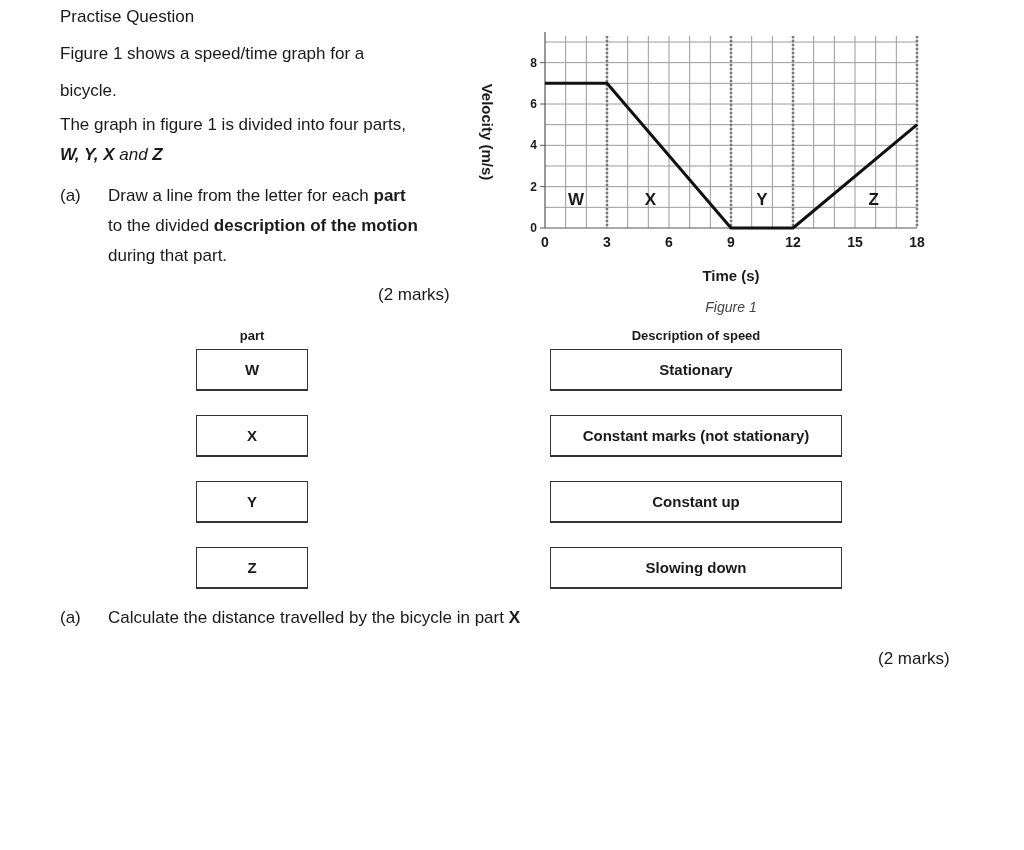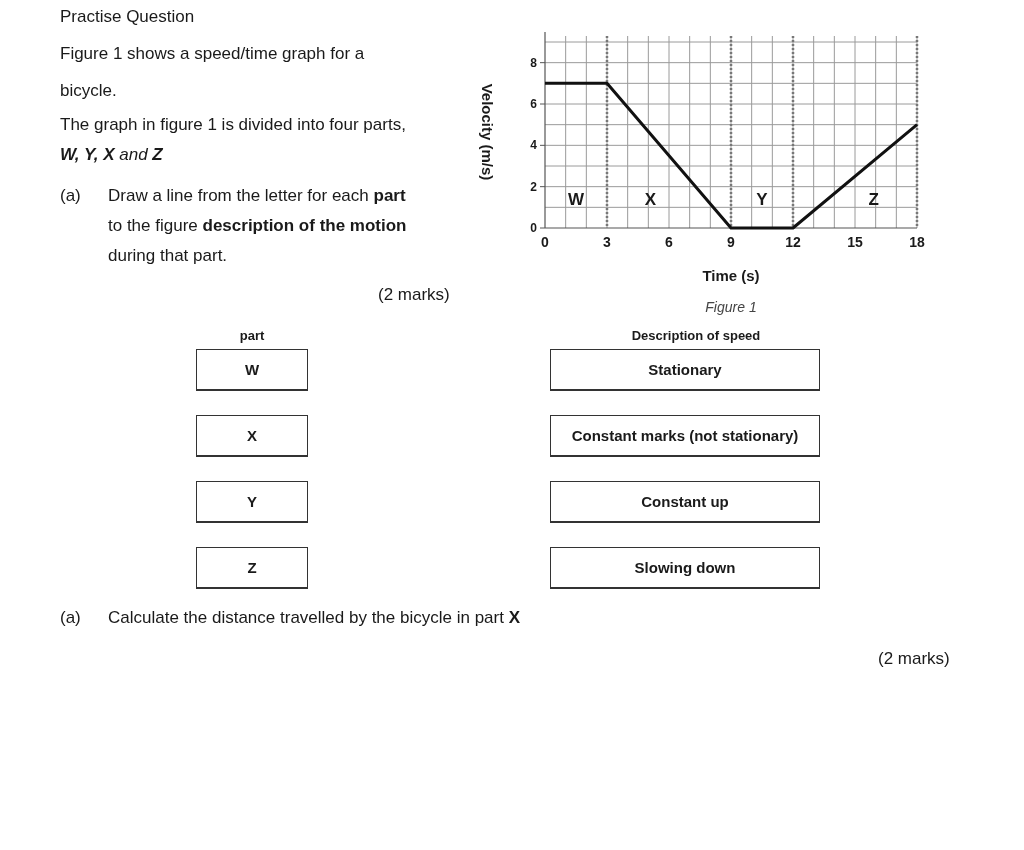--- a/index.html
+++ b/index.html
@@ -31,35 +31,35 @@
   #part-head { left: 196px; top: 328px; width: 112px; }
   #desc-head { left: 550px; top: 328px; width: 292px; }
 
   .box {
     position: absolute; border: 1.5px solid #333; background: #fff;
     border-bottom-width: 2px;
     display: flex; align-items: center; justify-content: center;
     font-size: 15px; font-weight: bold; box-sizing: border-box;
   }
   .pbox { left: 196px; width: 112px; height: 42px; }
-  .dbox { left: 550px; width: 270px; height: 42px; }
+  .dbox { left: 550px; width: 292px; height: 42px; }
   .r0 { top: 349px; } .r1 { top: 415px; } .r2 { top: 481px; } .r3 { top: 547px; }
 </style>
 </head>
 <body>
 
 <div id="title" class="abs txt">Practise Question</div>
 <div id="intro1" class="abs txt">Figure 1 shows a speed/time graph for a</div>
 <div id="intro2" class="abs txt">bicycle.</div>
 <div id="divided1" class="abs txt">The graph in figure 1 is divided into four parts,</div>
 <div id="divided2" class="abs txt"><span class="b">W, Y, X</span><span> and </span><span class="b">Z</span></div>
 
 <div id="qa-label" class="abs txt">(a)</div>
 <div id="qa-l1" class="abs txt"><span>Draw a line from the letter for each </span><span class="b">part</span></div>
-<div id="qa-l2" class="abs txt"><span>to the figure </span><span class="b">description of the motion</span></div>
+<div id="qa-l2" class="abs txt"><span>to the divided </span><span class="b">description of the motion</span></div>
 <div id="qa-l3" class="abs txt">during that part.</div>
 <div id="marks1" class="abs txt">(2 marks)</div>
 
 <div id="chart" class="abs">
   <svg id="chart-svg" xmlns="http://www.w3.org/2000/svg">
     <g id="g-grid">
         <line x1="105.66666666666666" x2="105.66666666666666" y1="16" y2="208" stroke="#9a9a9a" stroke-width="1"></line>
         <line x1="126.33333333333333" x2="126.33333333333333" y1="16" y2="208" stroke="#9a9a9a" stroke-width="1"></line>
         <line x1="147" x2="147" y1="16" y2="208" stroke="#9a9a9a" stroke-width="1"></line>
         <line x1="167.66666666666666" x2="167.66666666666666" y1="16" y2="208" stroke="#9a9a9a" stroke-width="1"></line>

